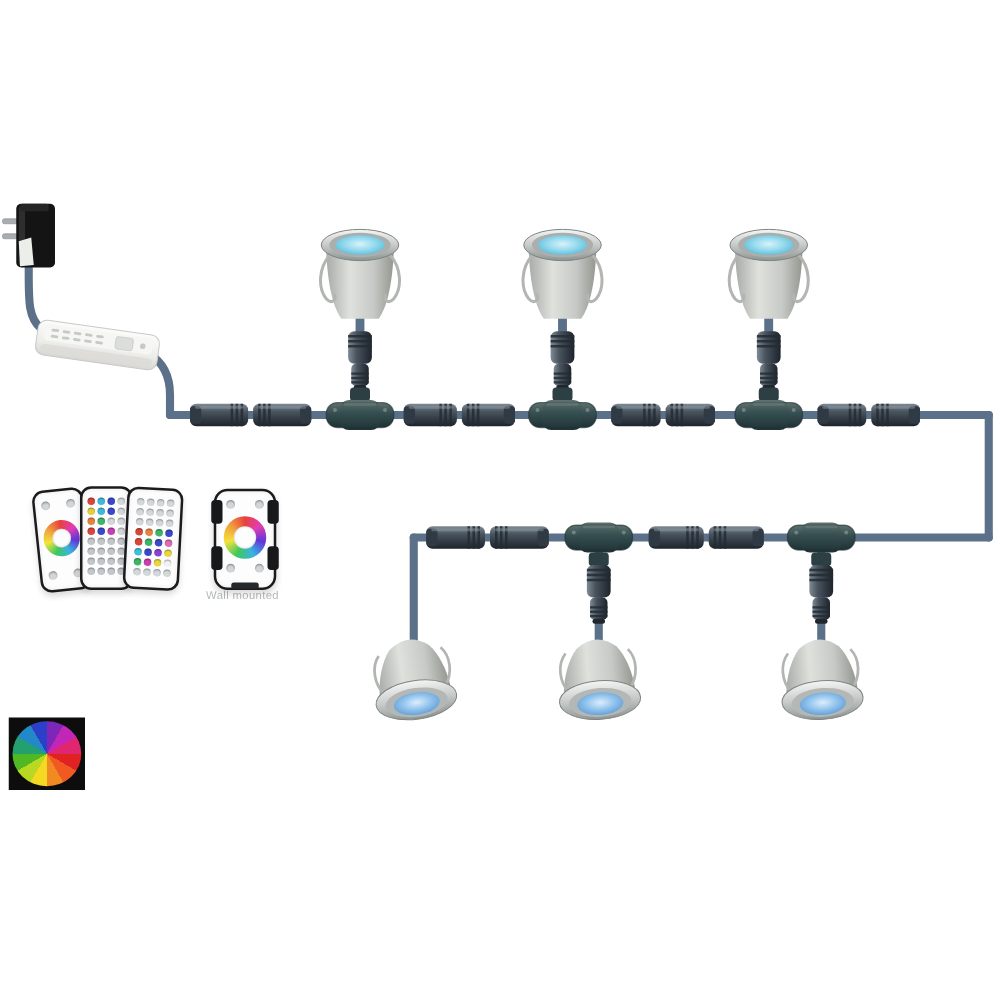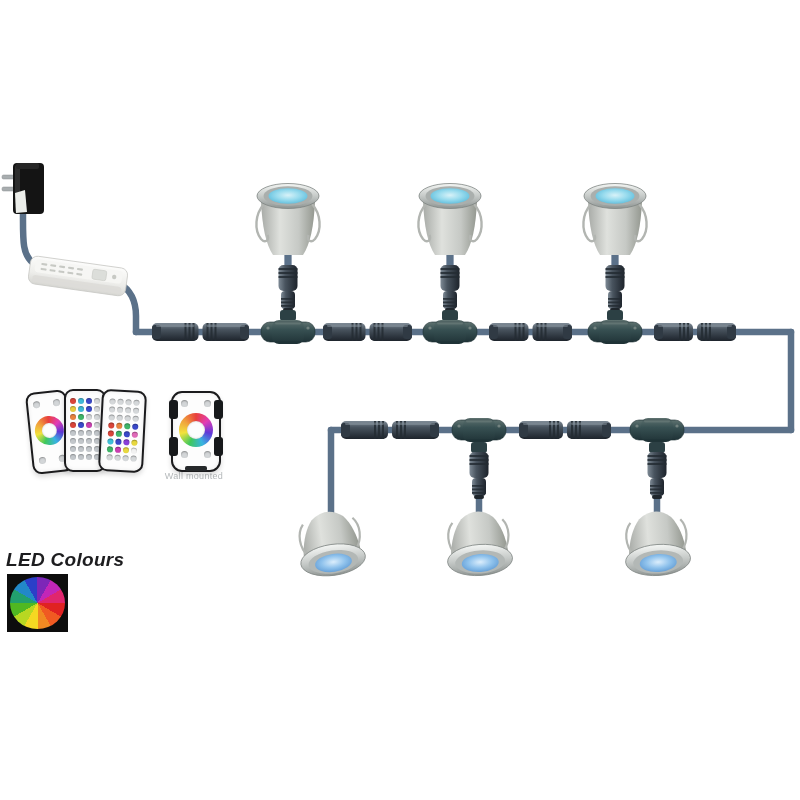--- a/index.html
+++ b/index.html
@@ -468,18 +468,17 @@
     <span class="rdot" style="left:8px;top:7px"></span>
     <span class="rdot" style="right:8px;top:7px"></span>
     <span class="rdot" style="left:8px;bottom:12px"></span>
     <span class="rdot" style="right:8px;bottom:12px"></span>
     <span class="ring" style="background: conic-gradient(rgb(232, 65, 60), rgb(226, 60, 180), rgb(96, 56, 216), rgb(56, 180, 224), rgb(64, 200, 92), rgb(242, 226, 60), rgb(240, 160, 60), rgb(232, 65, 60));"></span>
     <span class="ring-hole"></span>
     <span class="slot"></span>
   </div>
   <div class="wall-label">Wall mounted</div>
 
-  <div class="led-colours">LED Colours</div>
   <div class="wheel-box">
     <div class="wheel" id="wheel" style="background: conic-gradient(rgb(125, 38, 184) 0deg, rgb(125, 38, 184) 30deg, rgb(194, 38, 184) 30deg, rgb(194, 38, 184) 60deg, rgb(224, 38, 110) 60deg, rgb(224, 38, 110) 90deg, rgb(224, 34, 34) 90deg, rgb(224, 34, 34) 120deg, rgb(240, 90, 34) 120deg, rgb(240, 90, 34) 150deg, rgb(240, 138, 34) 150deg, rgb(240, 138, 34) 180deg, rgb(245, 216, 34) 180deg, rgb(245, 216, 34) 210deg, rgb(184, 216, 34) 210deg, rgb(184, 216, 34) 240deg, rgb(80, 184, 34) 240deg, rgb(80, 184, 34) 270deg, rgb(34, 160, 110) 270deg, rgb(34, 160, 110) 300deg, rgb(34, 136, 200) 300deg, rgb(34, 136, 200) 330deg, rgb(43, 63, 200) 330deg, rgb(43, 63, 200) 360deg);"></div>
   </div>
 
 </div>
 
 </body></html>

